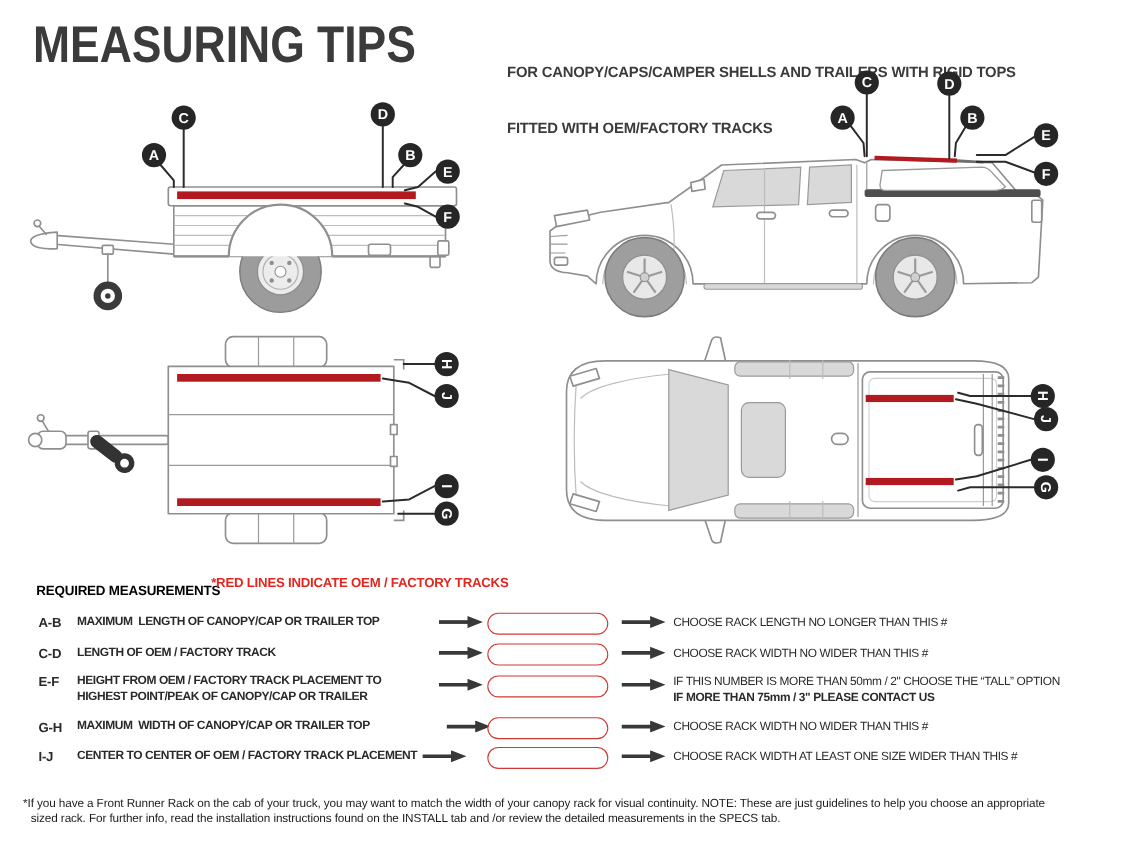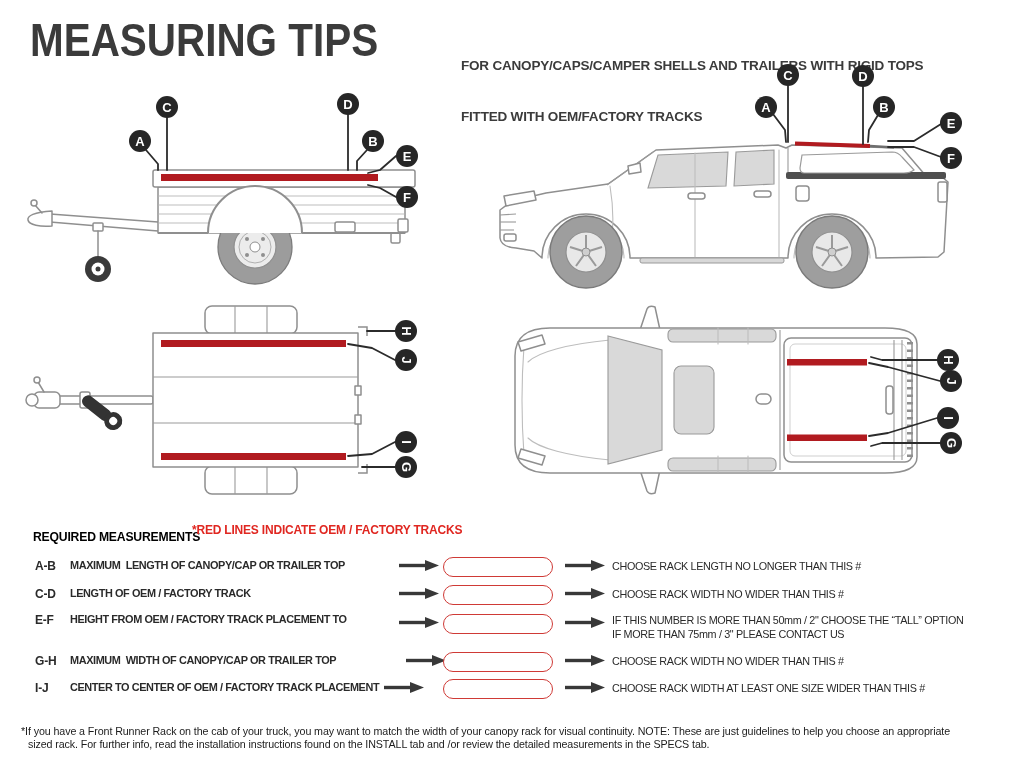--- a/index.html
+++ b/index.html
@@ -25,21 +25,21 @@
   .track{fill:#b11b20;}
 
   
   .legend-req{left:33px;top:530px;font-size:12.2px;font-weight:bold;color:#000000;letter-spacing:-0.2px;white-space:pre;}
   .legend-red{left:192px;top:523px;font-size:12px;font-weight:bold;color:#e02721;letter-spacing:-0.2px;white-space:pre;}
   .row{position:absolute;left:0;width:808px;height:30px;}
   .row .key{position:absolute;left:35px;top:0;font-size:12px;font-weight:bold;letter-spacing:-0.2px;white-space:pre;}
   .row .desc{position:absolute;left:70px;top:0;font-size:10.9px;font-weight:bold;letter-spacing:-0.4px;white-space:pre;}
   .row .desc2{position:absolute;left:70px;top:14px;font-size:10.9px;font-weight:bold;letter-spacing:-0.4px;white-space:pre;}
   .row .res{position:absolute;left:612px;top:1px;font-size:10.8px;font-weight:normal;letter-spacing:-0.35px;white-space:pre;}
-  .row .res2{position:absolute;left:612px;top:15px;font-size:10.8px;font-weight:normal;letter-spacing:-0.35px;white-space:pre;}
+  .row .res2{position:absolute;left:612px;top:15px;font-size:10.8px;font-weight:bold;letter-spacing:-0.35px;white-space:pre;}
   .row .pill{position:absolute;left:443px;top:-2px;width:108px;height:18px;
              border:1.5px solid #cf3a36;border-radius:10px;background:#fff;}
   .row svg.arr{position:absolute;top:1px;}
   .arrline{stroke:#383838;stroke-width:3.4;}
   .arrhead{fill:#383838;}
 
   
   .foot{left:21px;top:724px;font-size:10.7px;color:#1c1c1c;letter-spacing:-0.1px;line-height:14px;white-space:pre;}
   .foot2{left:28px;top:738px;font-size:10.7px;color:#1c1c1c;letter-spacing:-0.1px;white-space:pre;}
 </style>
@@ -365,20 +365,21 @@
   <svg class="arr" style="left:565px" width="40" height="11">
       <line class="arrline" x1="0" y1="5.5" x2="27" y2="5.5"></line>
       <polygon class="arrhead" points="26,0 40,5.5 26,11"></polygon>
     </svg>
   <span class="res">CHOOSE RACK WIDTH NO WIDER THAN THIS #</span>
 </div>
 
 <div class="row" style="top:613px">
   <span class="key">E-F</span>
   <span class="desc">HEIGHT FROM OEM / FACTORY TRACK PLACEMENT TO</span>
+  <span class="desc2">HIGHEST POINT/PEAK OF CANOPY/CAP OR TRAILER</span>
   <svg class="arr" style="left:399px;top:4px" width="40" height="11">
       <line class="arrline" x1="0" y1="5.5" x2="27" y2="5.5"></line>
       <polygon class="arrhead" points="26,0 40,5.5 26,11"></polygon>
     </svg>
   <div class="pill" style="top:1px"></div>
   <svg class="arr" style="left:565px;top:4px" width="40" height="11">
       <line class="arrline" x1="0" y1="5.5" x2="27" y2="5.5"></line>
       <polygon class="arrhead" points="26,0 40,5.5 26,11"></polygon>
     </svg>
   <span class="res">IF THIS NUMBER IS MORE THAN 50mm / 2" CHOOSE THE “TALL” OPTION</span>

